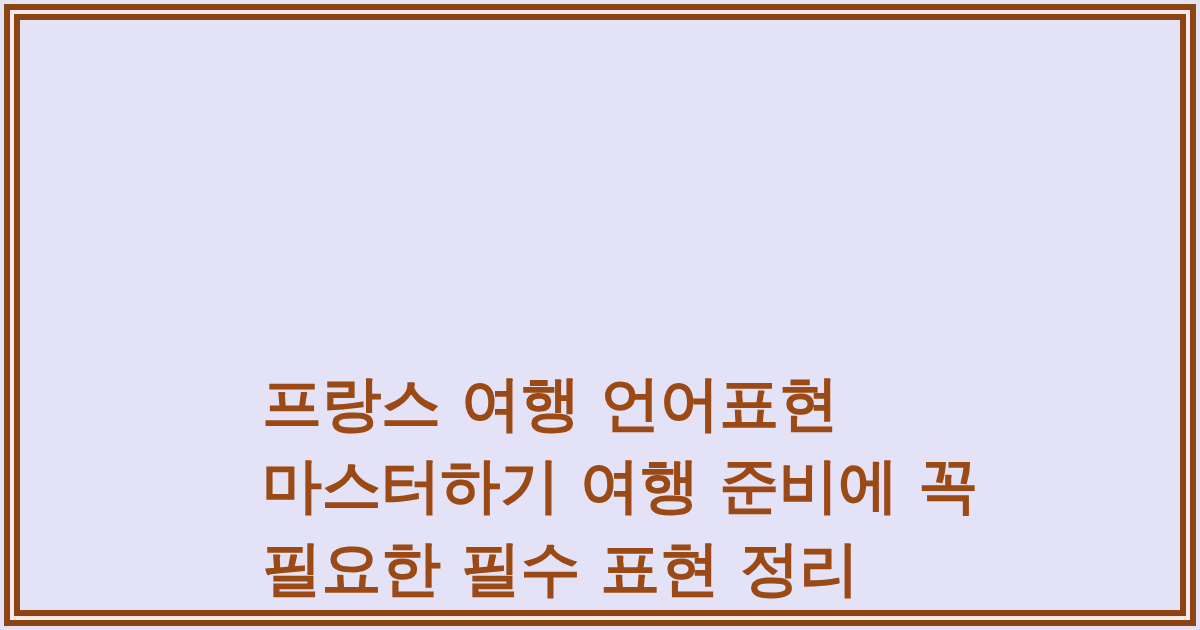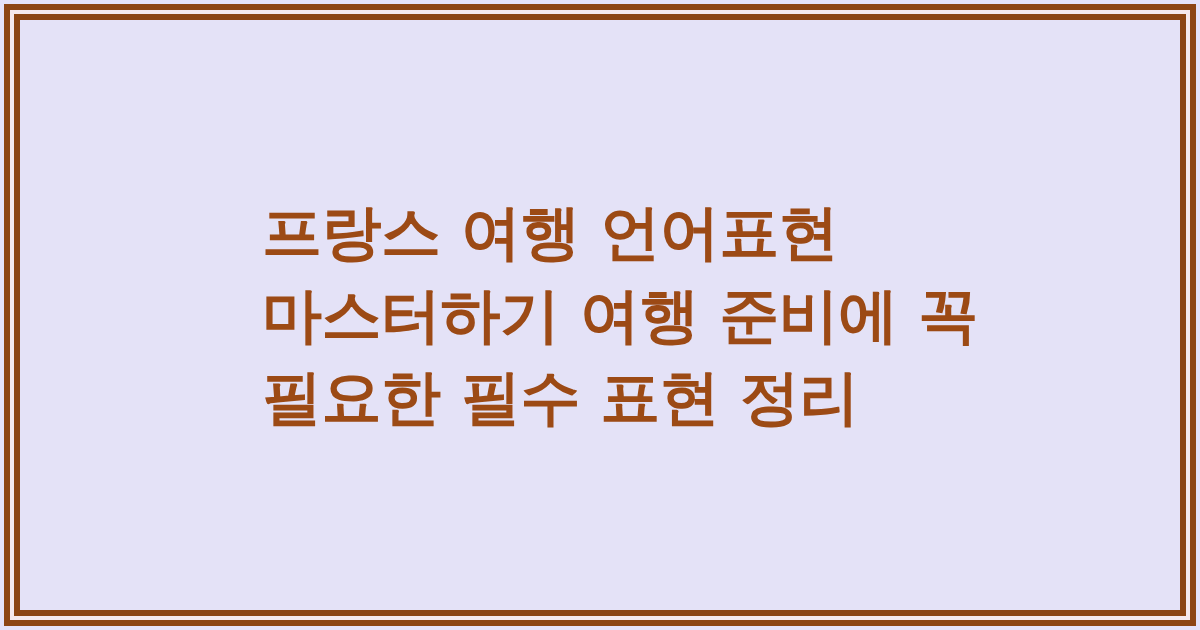--- a/index.html
+++ b/index.html
@@ -35,21 +35,21 @@
   }
 
   
   .frame-inner {
     box-sizing: border-box;
     width: 100%;
     height: 100%;
     border: 6px solid #8c4512;
     background: #e4e2f7;
     display: flex;
-    align-items: center;
+    align-items: flex-end;
     justify-content: flex-start;
   }
 
   .title-block {
     box-sizing: border-box;
     width: 100%;
     padding: 0 40px 0 242px;
   }
 
   .title {

